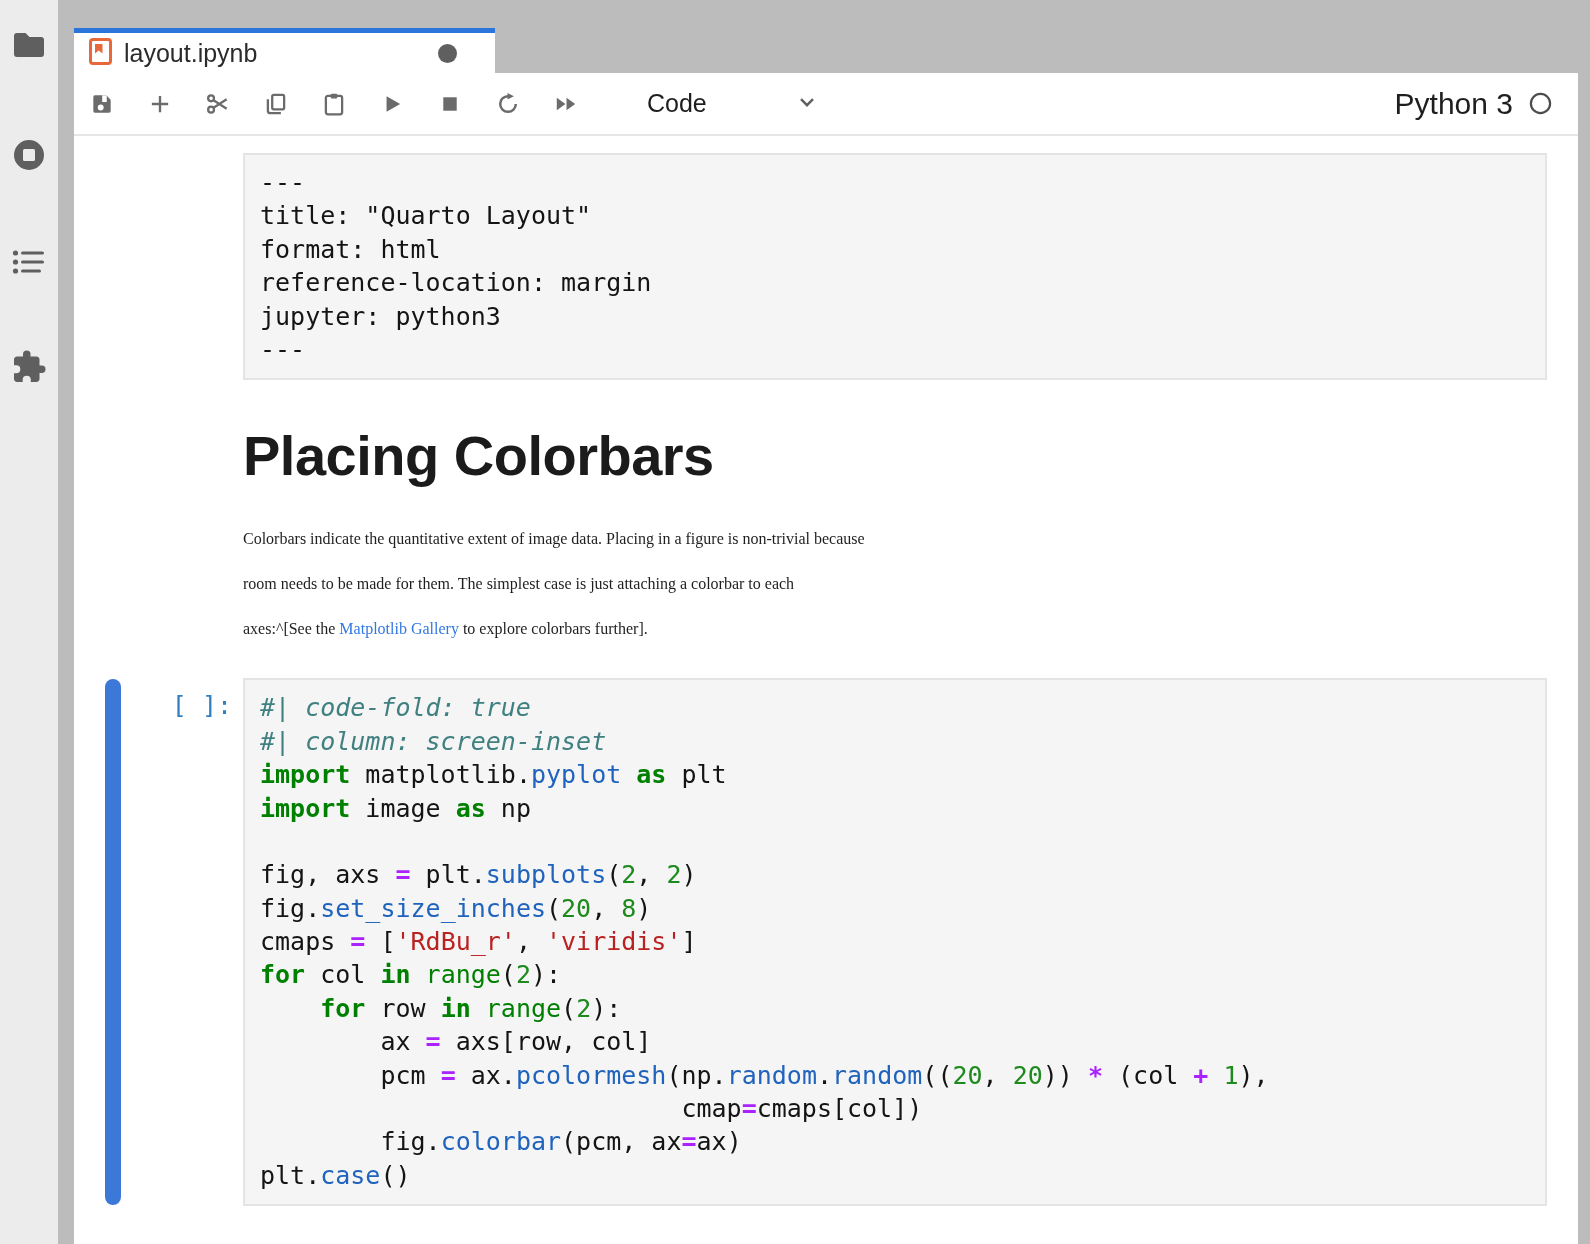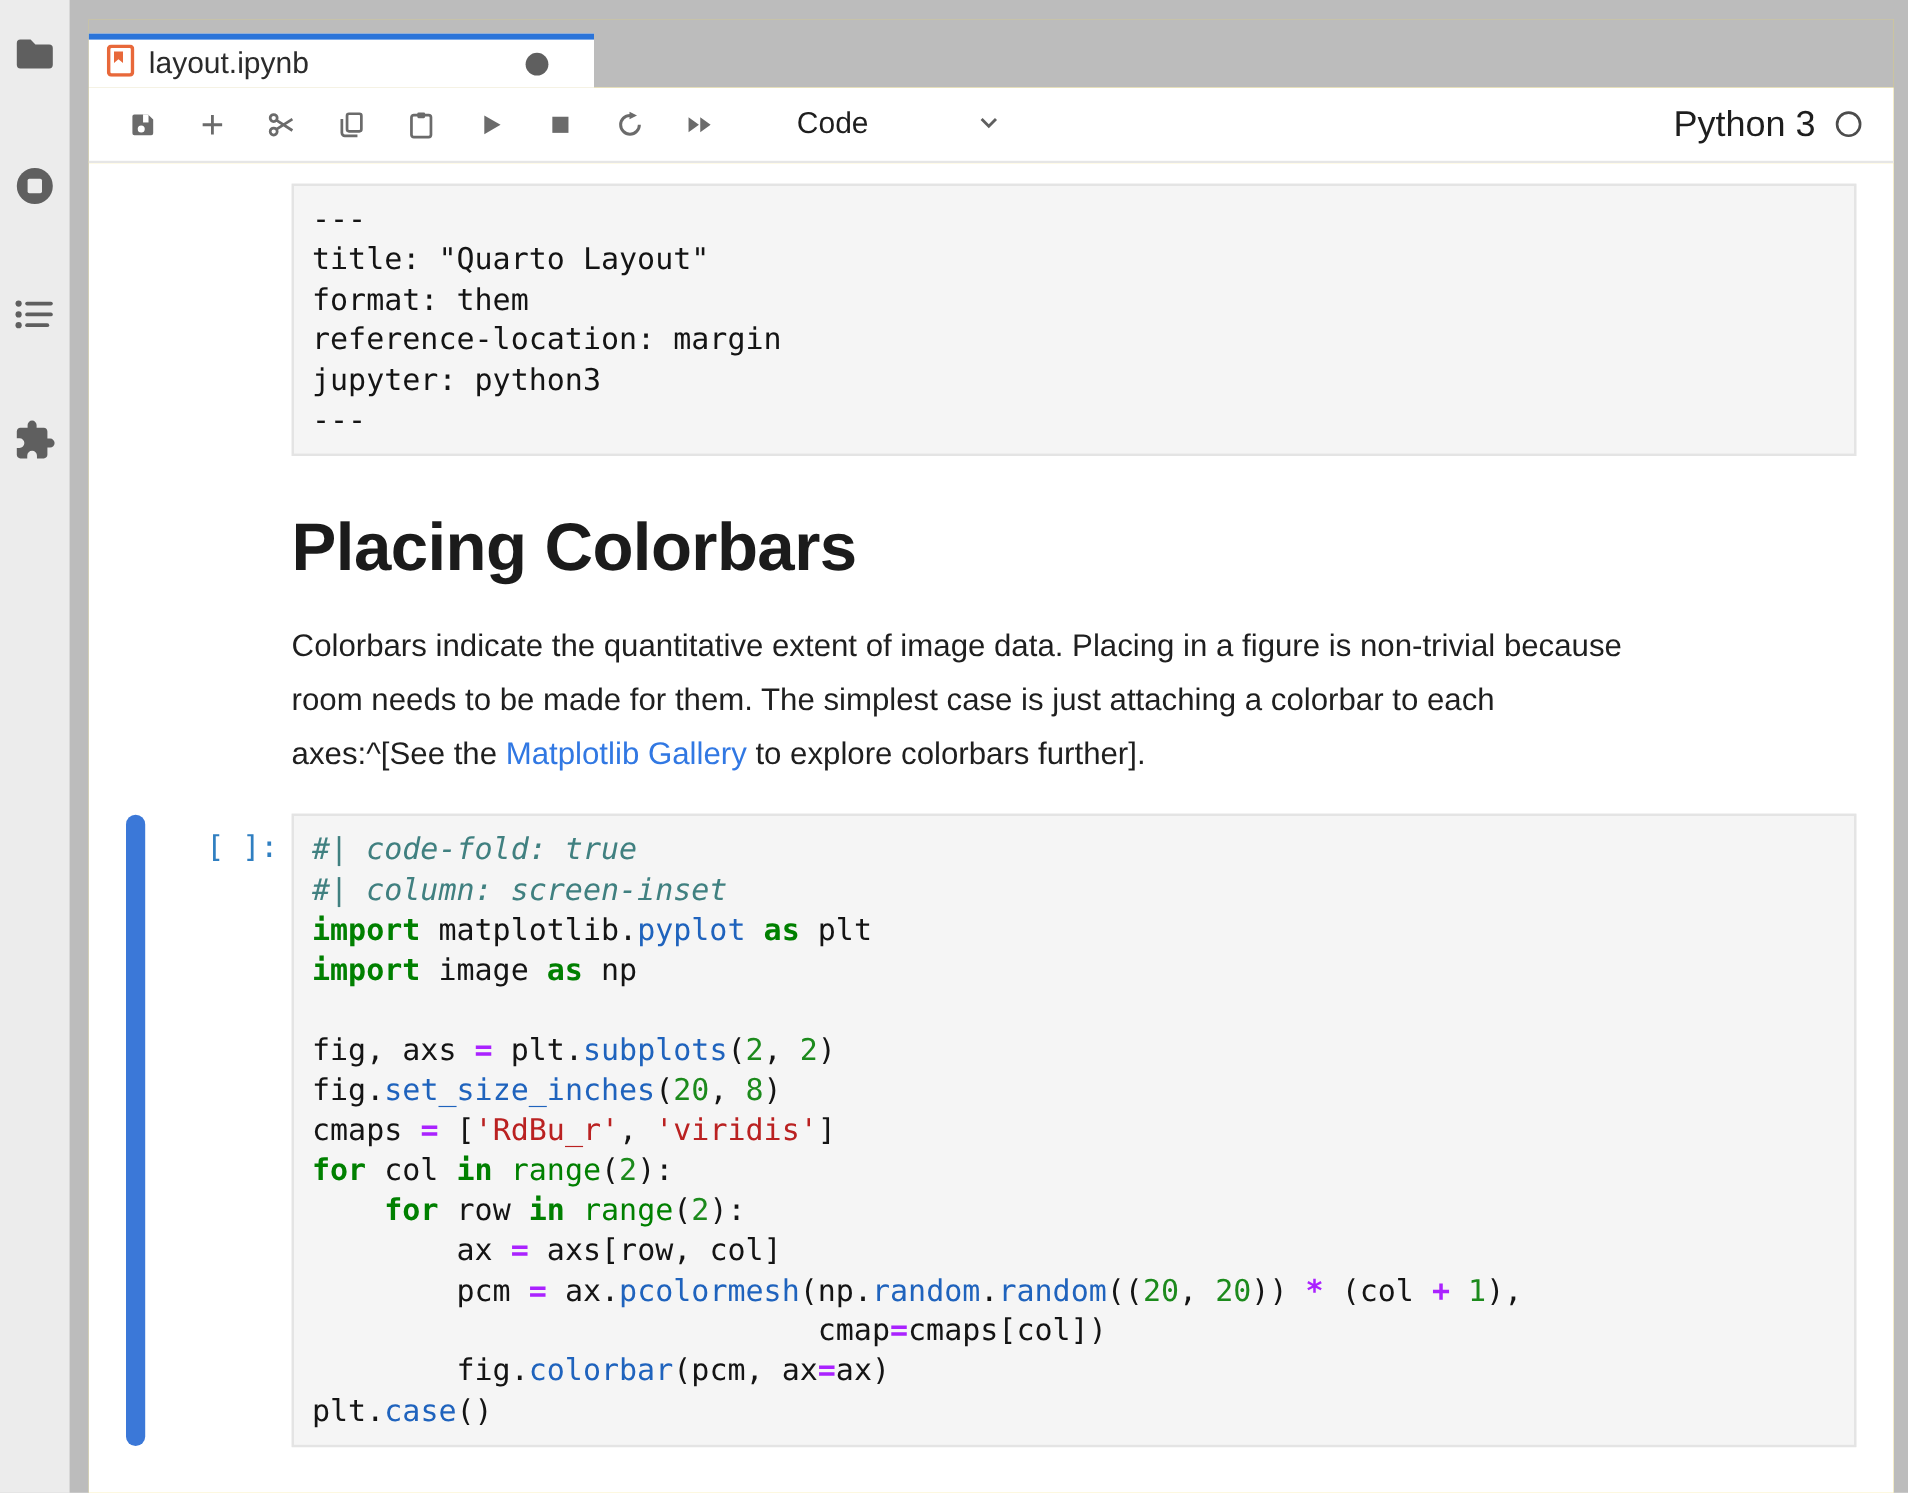--- a/index.html
+++ b/index.html
@@ -26,21 +26,21 @@
   .tab{
     width:421px;margin-top:12px;height:45px;background:#ffffff;
     border-top:5px solid #2b74d9;box-sizing:border-box;
     display:flex;align-items:center;padding:0 20px 0 15px;cursor:pointer;
   }
   .tab-title{font-size:25px;color:#2b2b2b;margin-left:12px;white-space:nowrap;}
   .dirty-dot{width:19px;height:19px;border-radius:50%;background:#5f5f5f;margin-left:auto;margin-right:18px;}
   
   .toolbar{
     height:63px;flex:0 0 auto;background:#ffffff;border-bottom:2px solid #e6e6e6;
-    display:flex;align-items:center;padding-left:32px;box-sizing:border-box;
+    display:flex;align-items:center;padding-left:15px;box-sizing:border-box;
   }
   .tb-btn{width:26px;height:26px;margin-right:32px;background:none;border:none;padding:0;cursor:pointer;display:flex;align-items:center;justify-content:center;}
   .tb-btn svg{display:block;}
   .celltype{
     margin-left:36px;width:172px;display:flex;align-items:center;justify-content:space-between;
     cursor:pointer;background:none;border:none;padding:0;
   }
   .celltype-label{font-size:25px;color:#1e1e1e;}
   .kernel{margin-left:auto;display:flex;align-items:center;padding-right:26px;}
   .kernel-name{font-size:30px;color:#1e1e1e;cursor:pointer;}
@@ -56,21 +56,21 @@
   }
   .cm-line{height:33.4px;line-height:33.4px;white-space:pre;}
   
   .raw-cell{margin-top:17px;}
   
   .md-cell{margin-left:169px;width:1304px;}
   .md-heading{
     margin:50px 0 0 0;font-size:56px;line-height:52px;font-weight:700;
     letter-spacing:-0.5px;color:#1b1b1b;
   }
-  .md-para{margin-top:34px;font-size:26px;color:#1f1f1f;}
+  .md-para{margin-top:34px;font-size:16px;color:#1f1f1f;font-family:Liberation Serif, serif;}
   .md-para .p-line{line-height:45px;white-space:pre-wrap;}
   .md-link{color:#3178e3;text-decoration:none;cursor:pointer;}
   
   .code-cell{margin-top:27px;position:relative;}
   .active-bar{
     position:absolute;left:31px;top:1px;bottom:1px;width:16px;border-radius:8px;
     background:#3b78d8;cursor:pointer;
   }
   .prompt{
     position:absolute;left:0;top:13px;width:158px;text-align:right;
@@ -228,21 +228,21 @@
       </span>
     </div>
   </div>
 
   <div class="content">
 
     <div class="cell-block raw-cell">
       <div class="cell-editor">
           <div class="cm-line">---</div>
           <div class="cm-line">title: "Quarto Layout"</div>
-          <div class="cm-line">format: them</div>
+          <div class="cm-line">format: html</div>
           <div class="cm-line">reference-location: margin</div>
           <div class="cm-line">jupyter: python3</div>
           <div class="cm-line">---</div>
         </div>
     </div>
 
     <div class="md-cell">
       <h1 class="md-heading">Placing Colorbars</h1>
       <div class="md-para">
         <div class="p-line">Colorbars indicate the quantitative extent of image data. Placing in a figure is non-trivial because</div>

